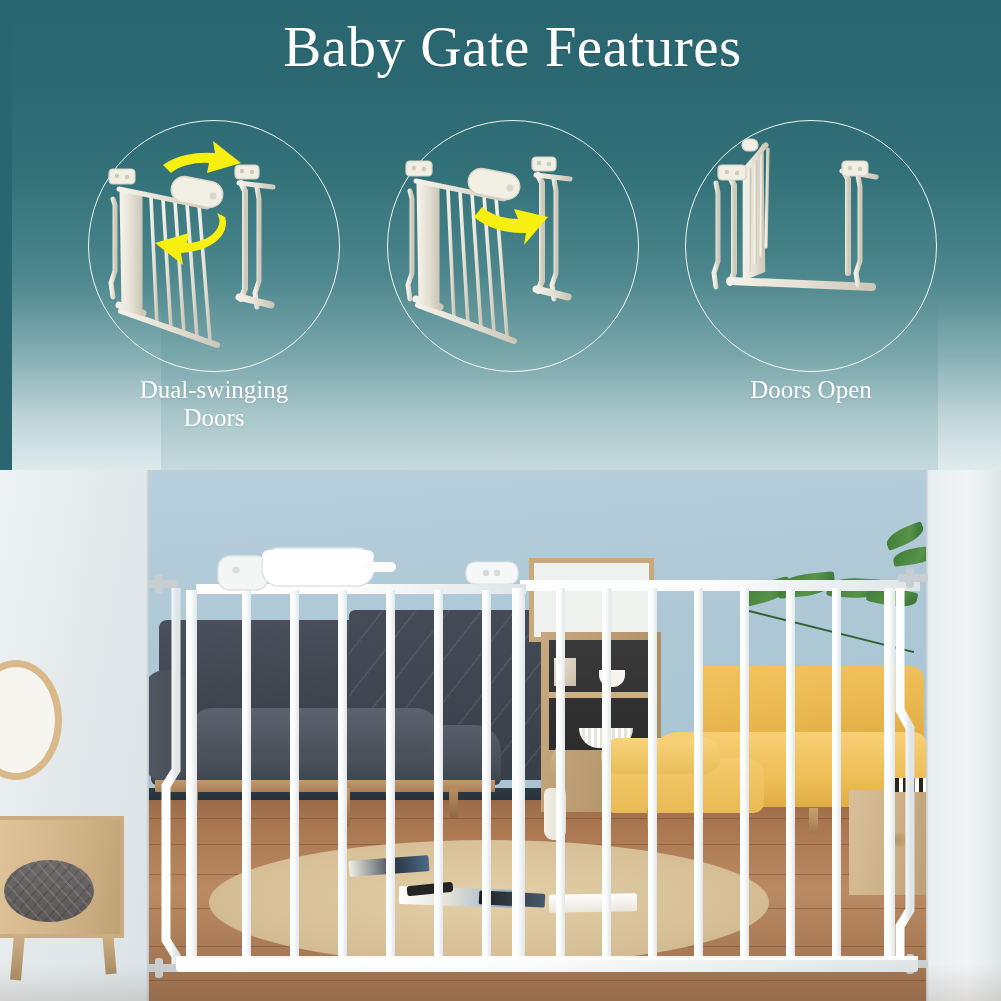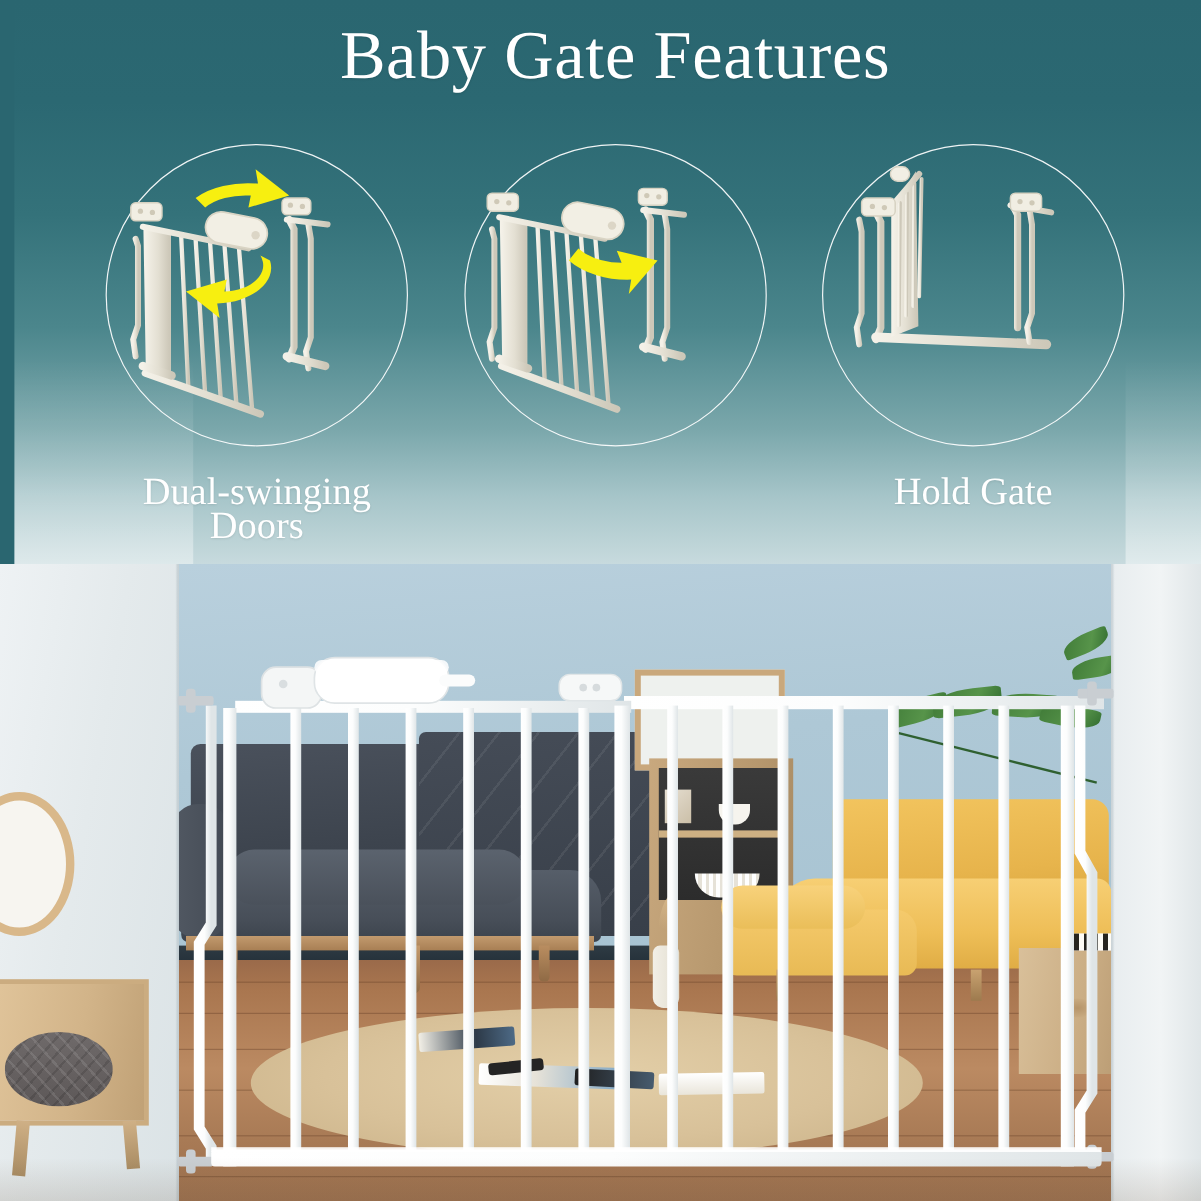--- a/index.html
+++ b/index.html
@@ -73,23 +73,23 @@
   }
   .circle {
     position: relative;
     width: 252px; height: 252px;
     border-radius: 50%;
     border: 1.6px solid rgba(255,255,255,0.92);
     display: block;
   }
   .circle svg { position: absolute; left: 0; top: 0; width: 252px; height: 252px; overflow: visible;}
   .feat-label {
-    margin-top: 23px;
+    margin-top: 4px;
     color: #ffffff;
-    font-size: 32px;
+    font-size: 25px;
     line-height: 28px;
     text-align: center;
     white-space: pre-line;
     text-shadow: 0 1px 2px rgba(0,0,0,0.10);
   }
 
   
   .photo {
     position: absolute; left: 0; top: 470px;
     width: 1001px; height: 531px;
@@ -359,21 +359,21 @@
             </g>
             <rect x="32" y="44" width="28" height="15" rx="4" fill="#f1eee3" stroke="#d6d1c1" stroke-width="1.2"></rect>
             <rect x="156" y="40" width="26" height="15" rx="4" fill="#f1eee3" stroke="#d6d1c1" stroke-width="1.2"></rect>
             <circle cx="41" cy="51" r="2.2" fill="#cfc9b7"></circle>
               <circle cx="51" cy="52" r="2.2" fill="#cfc9b7"></circle>
             <circle cx="164" cy="47" r="2.2" fill="#cfc9b7"></circle>
               <circle cx="174" cy="48" r="2.2" fill="#cfc9b7"></circle>
             <rect x="56" y="18" width="16" height="12" rx="6" fill="#f2efe4" stroke="#d9d4c4" stroke-width="1.2"></rect>
           </svg>
         </div>
-        <div class="feat-label">Hold Gate</div>
+        <div class="feat-label">Doors Open</div>
       </div>
 
     </div>
   </div>
 
   <div class="photo">
 
     <div class="ph room">
       <div class="ph room-wall"></div>
       <div class="ph baseboard"></div>

